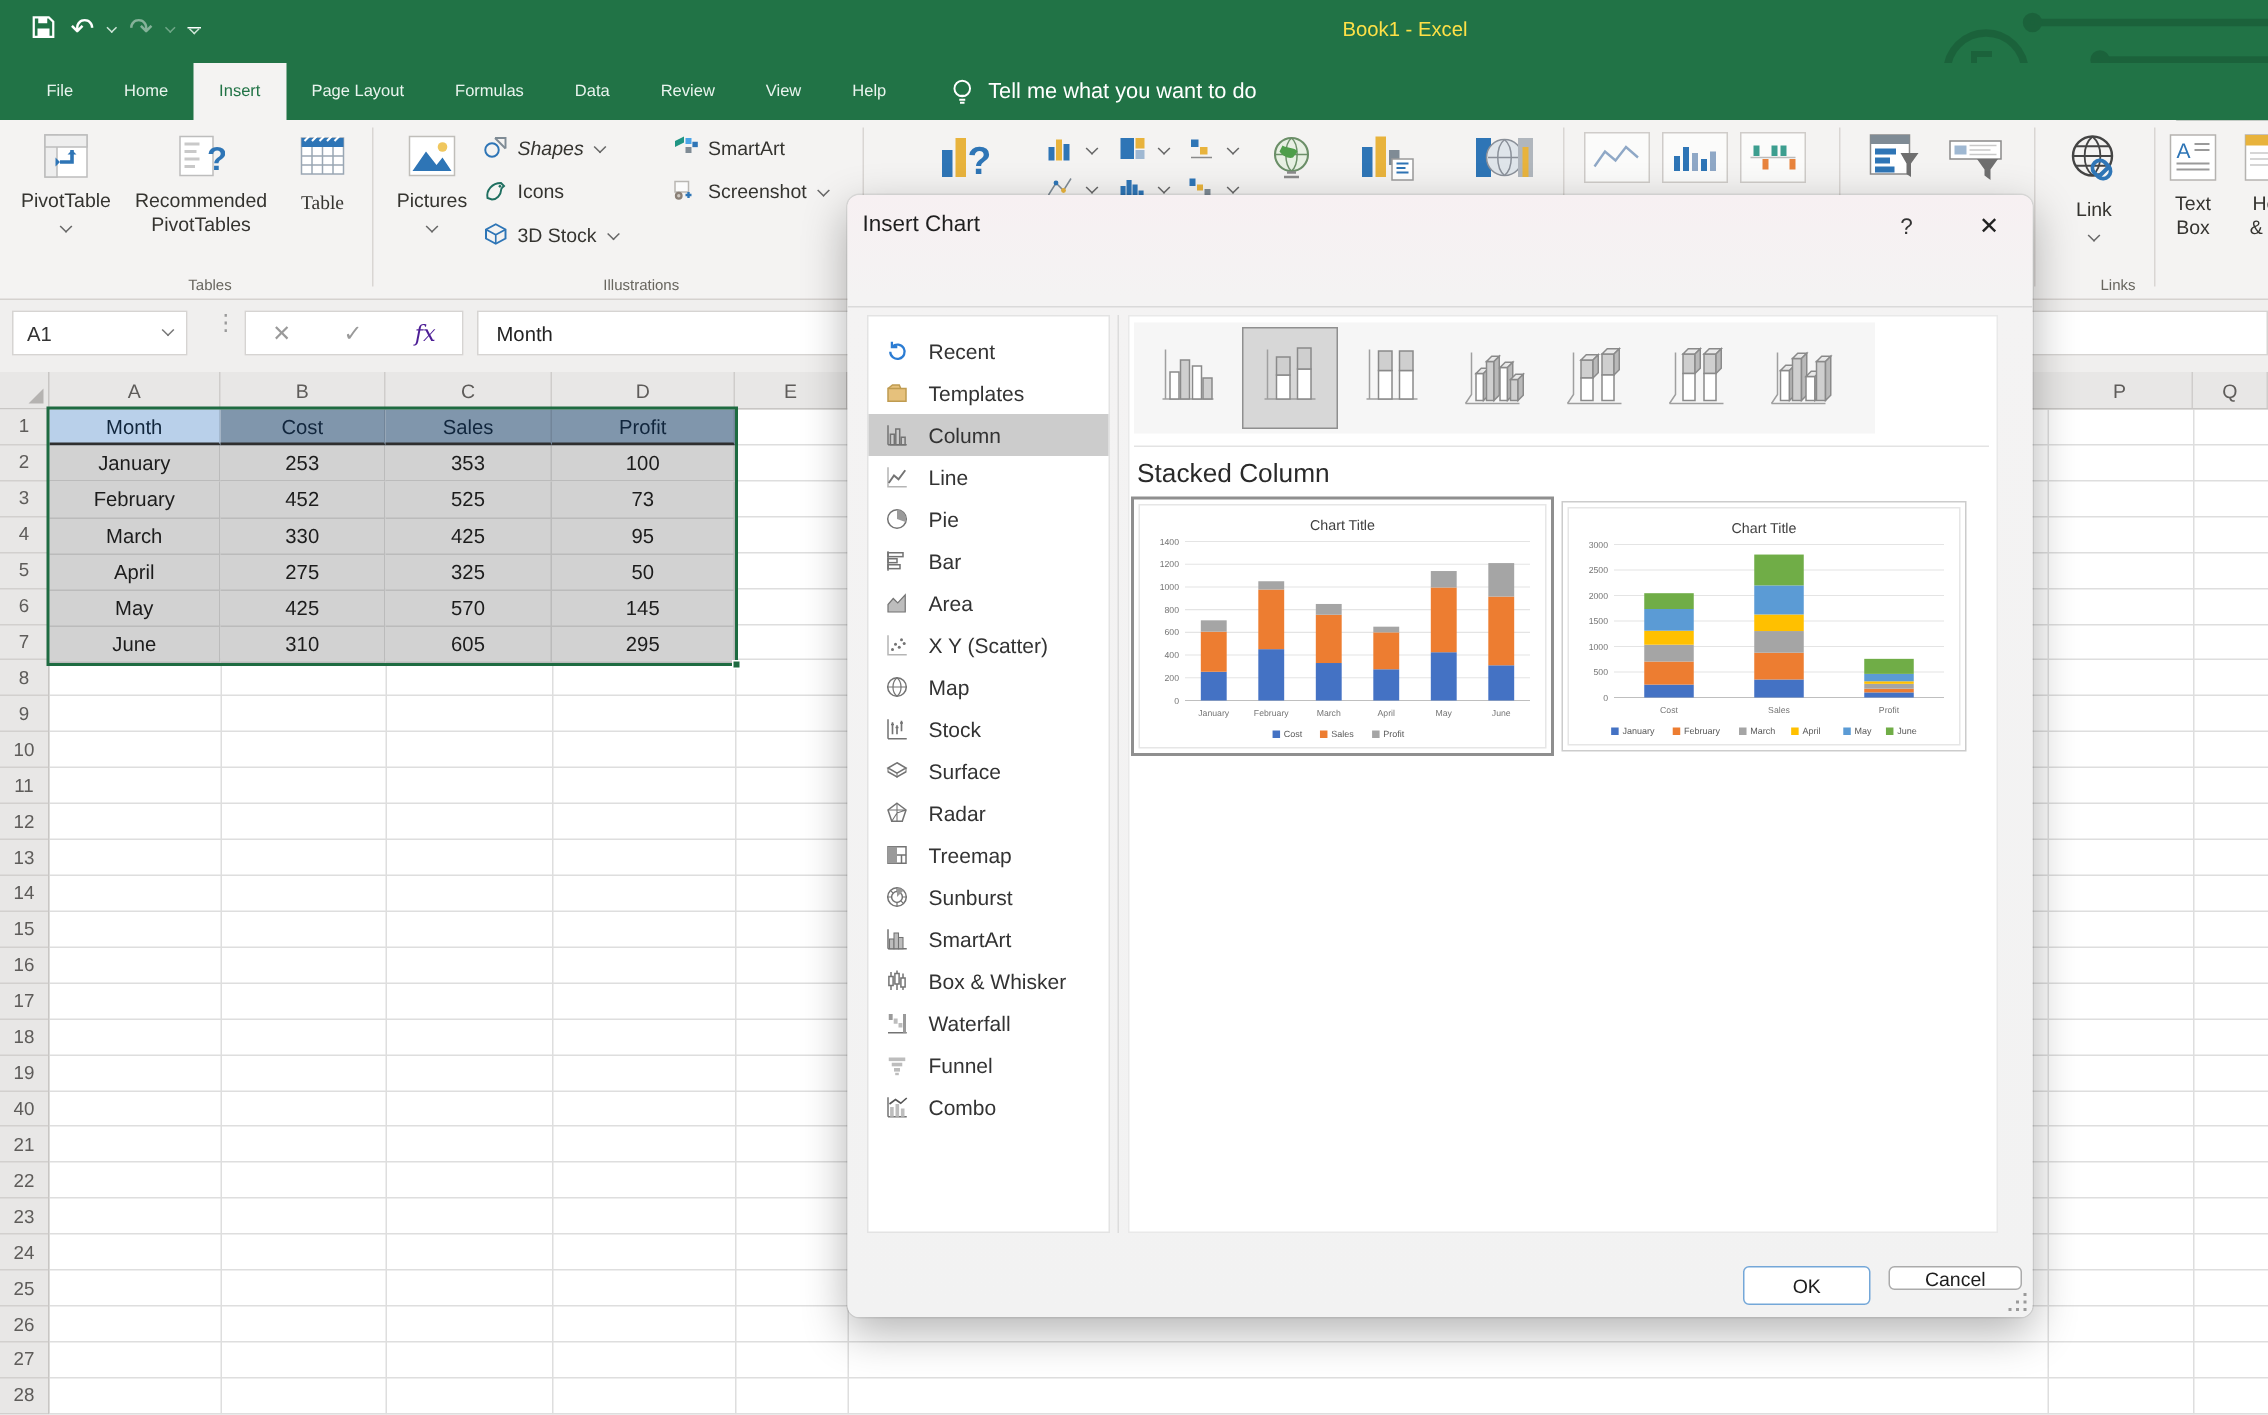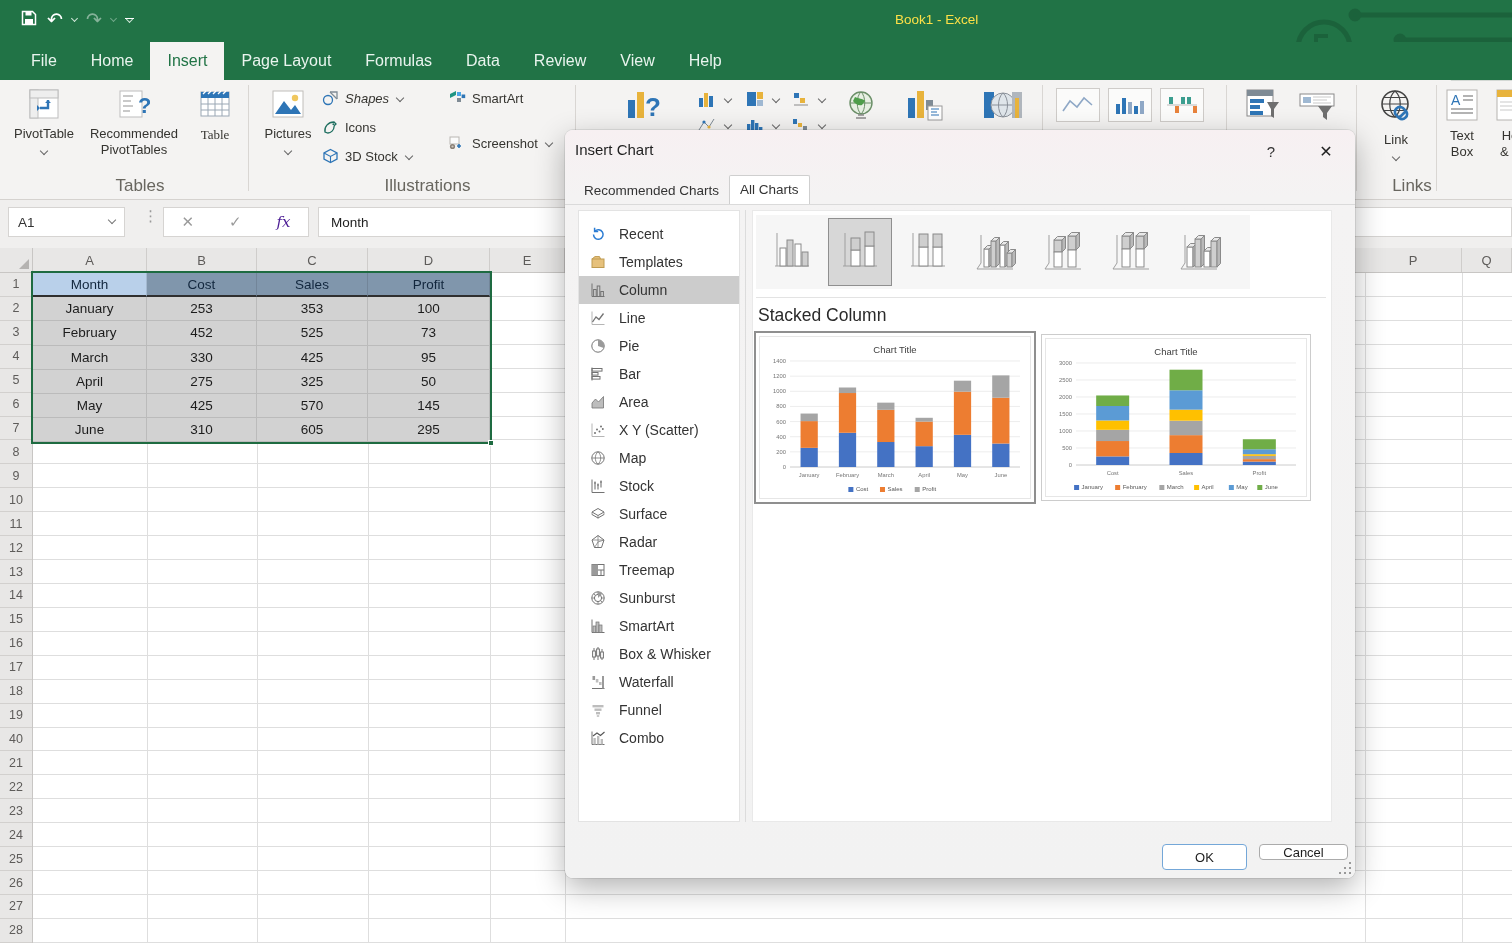--- a/index.html
+++ b/index.html
@@ -11,28 +11,28 @@
   .qat{position:absolute;left:20px;top:7px;display:flex;align-items:center;gap:9px;color:#fff;}
   .qat .glyph{font-size:19px;line-height:26px;color:#fff;}
   .qat .dim{opacity:.45;}
   .caret{display:inline-block;width:6px;height:6px;border-right:1.5px solid currentColor;border-bottom:1.5px solid currentColor;transform:rotate(45deg);margin-top:-4px;}
   .qat .caret{color:#cfe6d8;width:5px;height:5px;}
   .title-text{position:absolute;left:895px;top:12px;color:#fde047;font-size:13.5px;z-index:4;}
   .watermark{position:absolute;right:0;top:0;z-index:3;pointer-events:none;opacity:.28;}
 
   
   .tabrow{position:absolute;left:0;top:42px;width:1512px;height:38px;background:#217346;display:flex;align-items:stretch;padding-left:14px;z-index:4;}
-  .tab{display:flex;align-items:center;padding:0 17px;font-size:16px;color:#e9f4ee;cursor:default;white-space:nowrap;}
+  .tab{display:flex;align-items:center;padding:0 17px;font-size:11px;color:#e9f4ee;cursor:default;white-space:nowrap;}
   .tab.active{background:#f4f3f2;color:#217346;}
   .tellme{display:flex;align-items:center;gap:10px;color:#fff;font-size:14.5px;padding-left:26px;}
 
   
   .ribbon{position:absolute;left:0;top:80px;width:1512px;height:120px;background:#f4f3f2;border-bottom:1px solid #d5d2cf;z-index:2;}
   .rsep{position:absolute;top:5px;height:106px;width:1px;background:#d9d6d3;}
-  .grouplabel{position:absolute;bottom:3px;font-size:17px;color:#68665f;text-align:center;padding-left:32px;}
+  .grouplabel{position:absolute;bottom:3px;font-size:10px;color:#68665f;text-align:center;padding-left:32px;}
   .lbtn{position:absolute;top:8px;text-align:center;font-size:13px;color:#353430;}
   .lbtn .ic{margin:0 auto 3px auto;}
   .lbtn .lin{line-height:16px;}
   .lbtn .caret{color:#666;margin-top:2px;}
   .sbtn{position:absolute;display:flex;align-items:center;gap:6px;font-size:13px;color:#353430;white-space:nowrap;}
   .sbtn .caret{color:#666;margin-left:2px;margin-top:0;}
   .sparkbox{position:absolute;top:8px;width:44px;height:34px;background:#fbfbfa;border:1px solid #cfccc9;display:flex;align-items:center;justify-content:center;}
 
   
   .fbar{position:absolute;left:0;top:200px;width:1512px;height:48px;background:#f0efee;z-index:2;}
@@ -132,20 +132,28 @@
 
     <div class="tab">File</div>
       <div class="tab">Home</div>
       <div class="tab active">Insert</div>
       <div class="tab">Page Layout</div>
       <div class="tab">Formulas</div>
       <div class="tab">Data</div>
       <div class="tab">Review</div>
       <div class="tab">View</div>
       <div class="tab">Help</div>
+      <div class="tellme">
+      <svg width="15" height="19" viewBox="0 0 15 19">
+          <circle cx="7.5" cy="7" r="5.2" fill="none" stroke="#fff" stroke-width="1.3"></circle>
+          <path d="M5.5 14.5h4M6 16.5h3" stroke="#fff" stroke-width="1.3"></path>
+          <path d="M6.3 11.8h2.4" stroke="#fff" stroke-width="1.3"></path>
+        </svg>
+      <span>Tell me what you want to do</span>
+    </div>
   </div>
 
   <div class="ribbon">
     <div class="rsep" style="left:248px"></div>
     <div class="rsep" style="left:575px"></div>
     <div class="rsep" style="left:1042px"></div>
     <div class="rsep" style="left:1226px"></div>
     <div class="rsep" style="left:1356px"></div>
     <div class="rsep" style="left:1436px"></div>
 
@@ -223,21 +231,21 @@
     </div>
     <div class="sbtn" style="left:448px;top:10px;">
       <svg width="18" height="16" viewBox="0 0 18 16">
           <path d="M2 4 l6 -3 v4 l-6 3z" fill="#1f9583"></path>
           <rect x="9" y="2" width="4" height="4" fill="#4aa5e8"></rect>
           <rect x="13.6" y="4.5" width="3.6" height="3.6" fill="#2e75b6"></rect>
           <rect x="9" y="8" width="4" height="4" fill="#7f8b95"></rect>
         </svg>
       <span>SmartArt</span>
     </div>
-    <div class="sbtn" style="left:448px;top:55px;">
+    <div class="sbtn" style="left:448px;top:39px;">
       <svg width="18" height="16" viewBox="0 0 18 16">
           <rect x="2" y="2" width="9" height="7" fill="#fbfbfb" stroke="#b9b7b3"></rect>
           <circle cx="4.5" cy="11.5" r="2.6" fill="#8a8077"></circle>
           <circle cx="4.5" cy="11.5" r="1.1" fill="#cfc9c2"></circle>
           <path d="M9 11 h4 M11 9 v4" stroke="#2e75b6" stroke-width="1.6"></path>
         </svg>
       <span>Screenshot</span>
       <span class="caret"></span>
     </div>
     <div class="grouplabel" style="left:248px;width:327px;">Illustrations</div>
@@ -549,24 +557,20 @@
       <div class="xc">295</div>
     </div>
   <div class="selbox">
     <div class="selhandle"></div>
   </div>
 
   <div class="dialog">
     <div class="dlg-title">Insert Chart</div>
     <div class="dlg-help">?</div>
     <div class="dlg-close">✕</div>
-    <div class="dlg-tabs" id="dlgTabs">
-        <div class="dtab">Recommended Charts</div>
-        <div class="dtab active">All Charts</div>
-      </div>
     <div class="dlg-tabline"></div>
     <div class="dlg-list" id="typeList">
         <div class="ti">
           <span style="display: inline-flex;">
             <svg width="16" height="16" viewBox="0 0 16 16">
               <path d="M3.5 8.5 a4.8 4.8 0 1 0 1.4 -3.4" fill="none" stroke="#2b7cd3" stroke-width="1.5"></path>
               <path d="M4.6 1.8 v3.6 h3.6" fill="none" stroke="#2b7cd3" stroke-width="1.5"></path>
             </svg>
           </span>
           <span>Recent</span>

